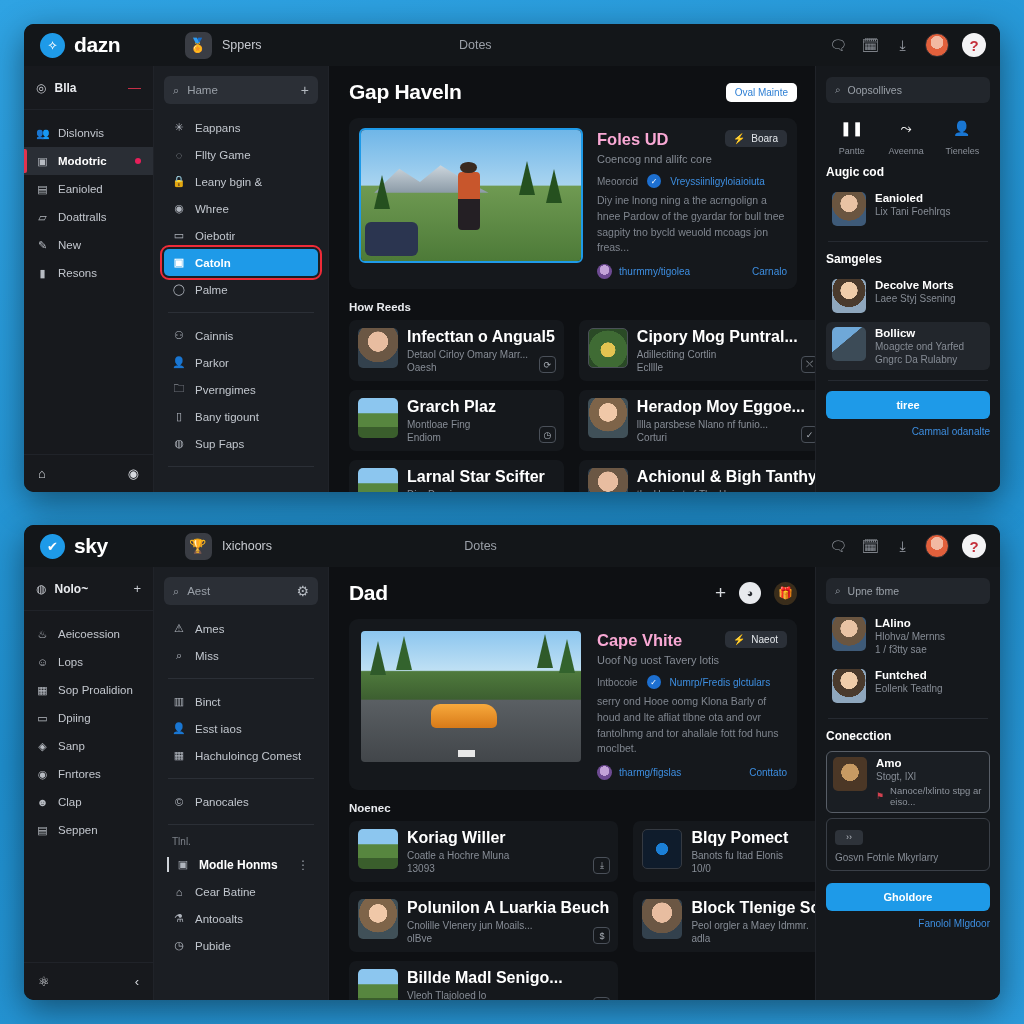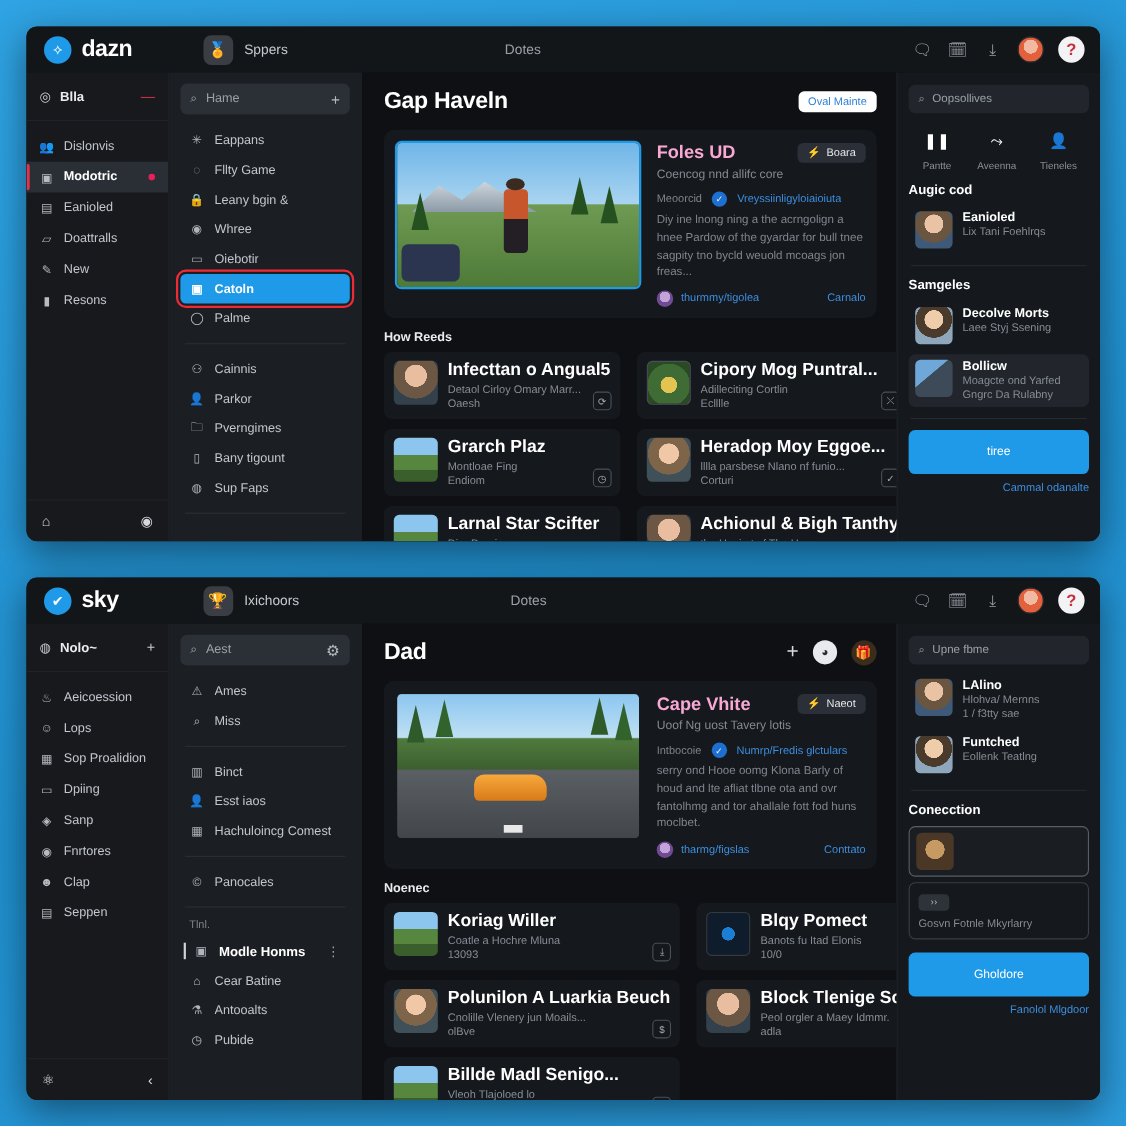--- a/index.html
+++ b/index.html
@@ -198,22 +198,22 @@
   .pav { width: 34px; height: 34px; border-radius: 5px; flex: 0 0 34px;
          background: radial-gradient(circle at 50% 34%, #e9c3a4 0 30%, #6a5540 31% 60%, #3e5a78 61% 100%); }
   .pav.b { background: radial-gradient(circle at 50% 34%, #f0cdaa 0 30%, #4a3a2c 31% 58%, #8fa7bd 59% 100%); }
   .pav.land { background: linear-gradient(140deg,#6fa8d8 0 40%, #3c4b57 41% 100%); }
   .pav.brown { background: radial-gradient(circle at 50% 45%, #c79a63 0 34%, #4b3726 35% 100%); }
   .pinfo { flex: 1; min-width: 0; }
   .pname { color: #fff; font-size: 11.5px; font-weight: 700; }
   .pmeta { color: #868c95; font-size: 10px; margin-top: 2px; white-space: nowrap;
            overflow: hidden; text-overflow: ellipsis; }
   .aside-sep { height: 1px; background: #262a31; margin: 10px 2px; }
-  .cta { height: 40px; background: #1e9ae8; border-radius: 6px; color: #fff;
-         font-size: 11px; font-weight: 400; display: flex; align-items: center;
+  .cta { height: 28px; background: #1e9ae8; border-radius: 6px; color: #fff;
+         font-size: 11px; font-weight: 700; display: flex; align-items: center;
          justify-content: center; margin-top: 4px; }
   .cta-link { text-align: right; color: #3d8ee0; font-size: 10px; margin-top: 7px; }
   .tagrow { display:flex; align-items:center; gap:6px; color:#8d939c; font-size:9.5px;
             margin-top:3px; }
   .tagrow .fl { color:#d1414f; font-size:9px; }
   .minibox { border: 1px solid #3a3f47; border-radius: 6px; padding: 7px 8px;
              margin-top: 5px; }
   .minichip { display:inline-flex; align-items:center; justify-content:center;
               width:28px; height:15px; border-radius:4px; background:#2e333a;
               color:#b9bec6; font-size:9px; }
@@ -736,20 +736,28 @@
           <div class="pav b"></div>
           <div class="pinfo">
             <div class="pname">Funtched</div>
             <div class="pmeta">Eollenk Teatlng</div>
           </div>
         </div>
         <div class="aside-sep"></div>
         <div class="aside-h">Conecction</div>
         <div class="prow box">
           <div class="pav brown"></div>
+          <div class="pinfo">
+            <div class="pname">Amo</div>
+            <div class="pmeta">Stogt, lXl</div>
+            <div class="tagrow">
+              <span class="fl">⚑</span>
+              <span>Nanoce/lxlinto stpg ar eiso...</span>
+            </div>
+          </div>
         </div>
         <div class="minibox">
           <span class="minichip">››</span>
           <div class="minitx">Gosvn Fotnle Mkyrlarry</div>
         </div>
         <div class="cta" style="margin-top:12px">Gholdore</div>
         <div class="cta-link">Fanolol Mlgdoor</div>
       </div>
 
     </div>

